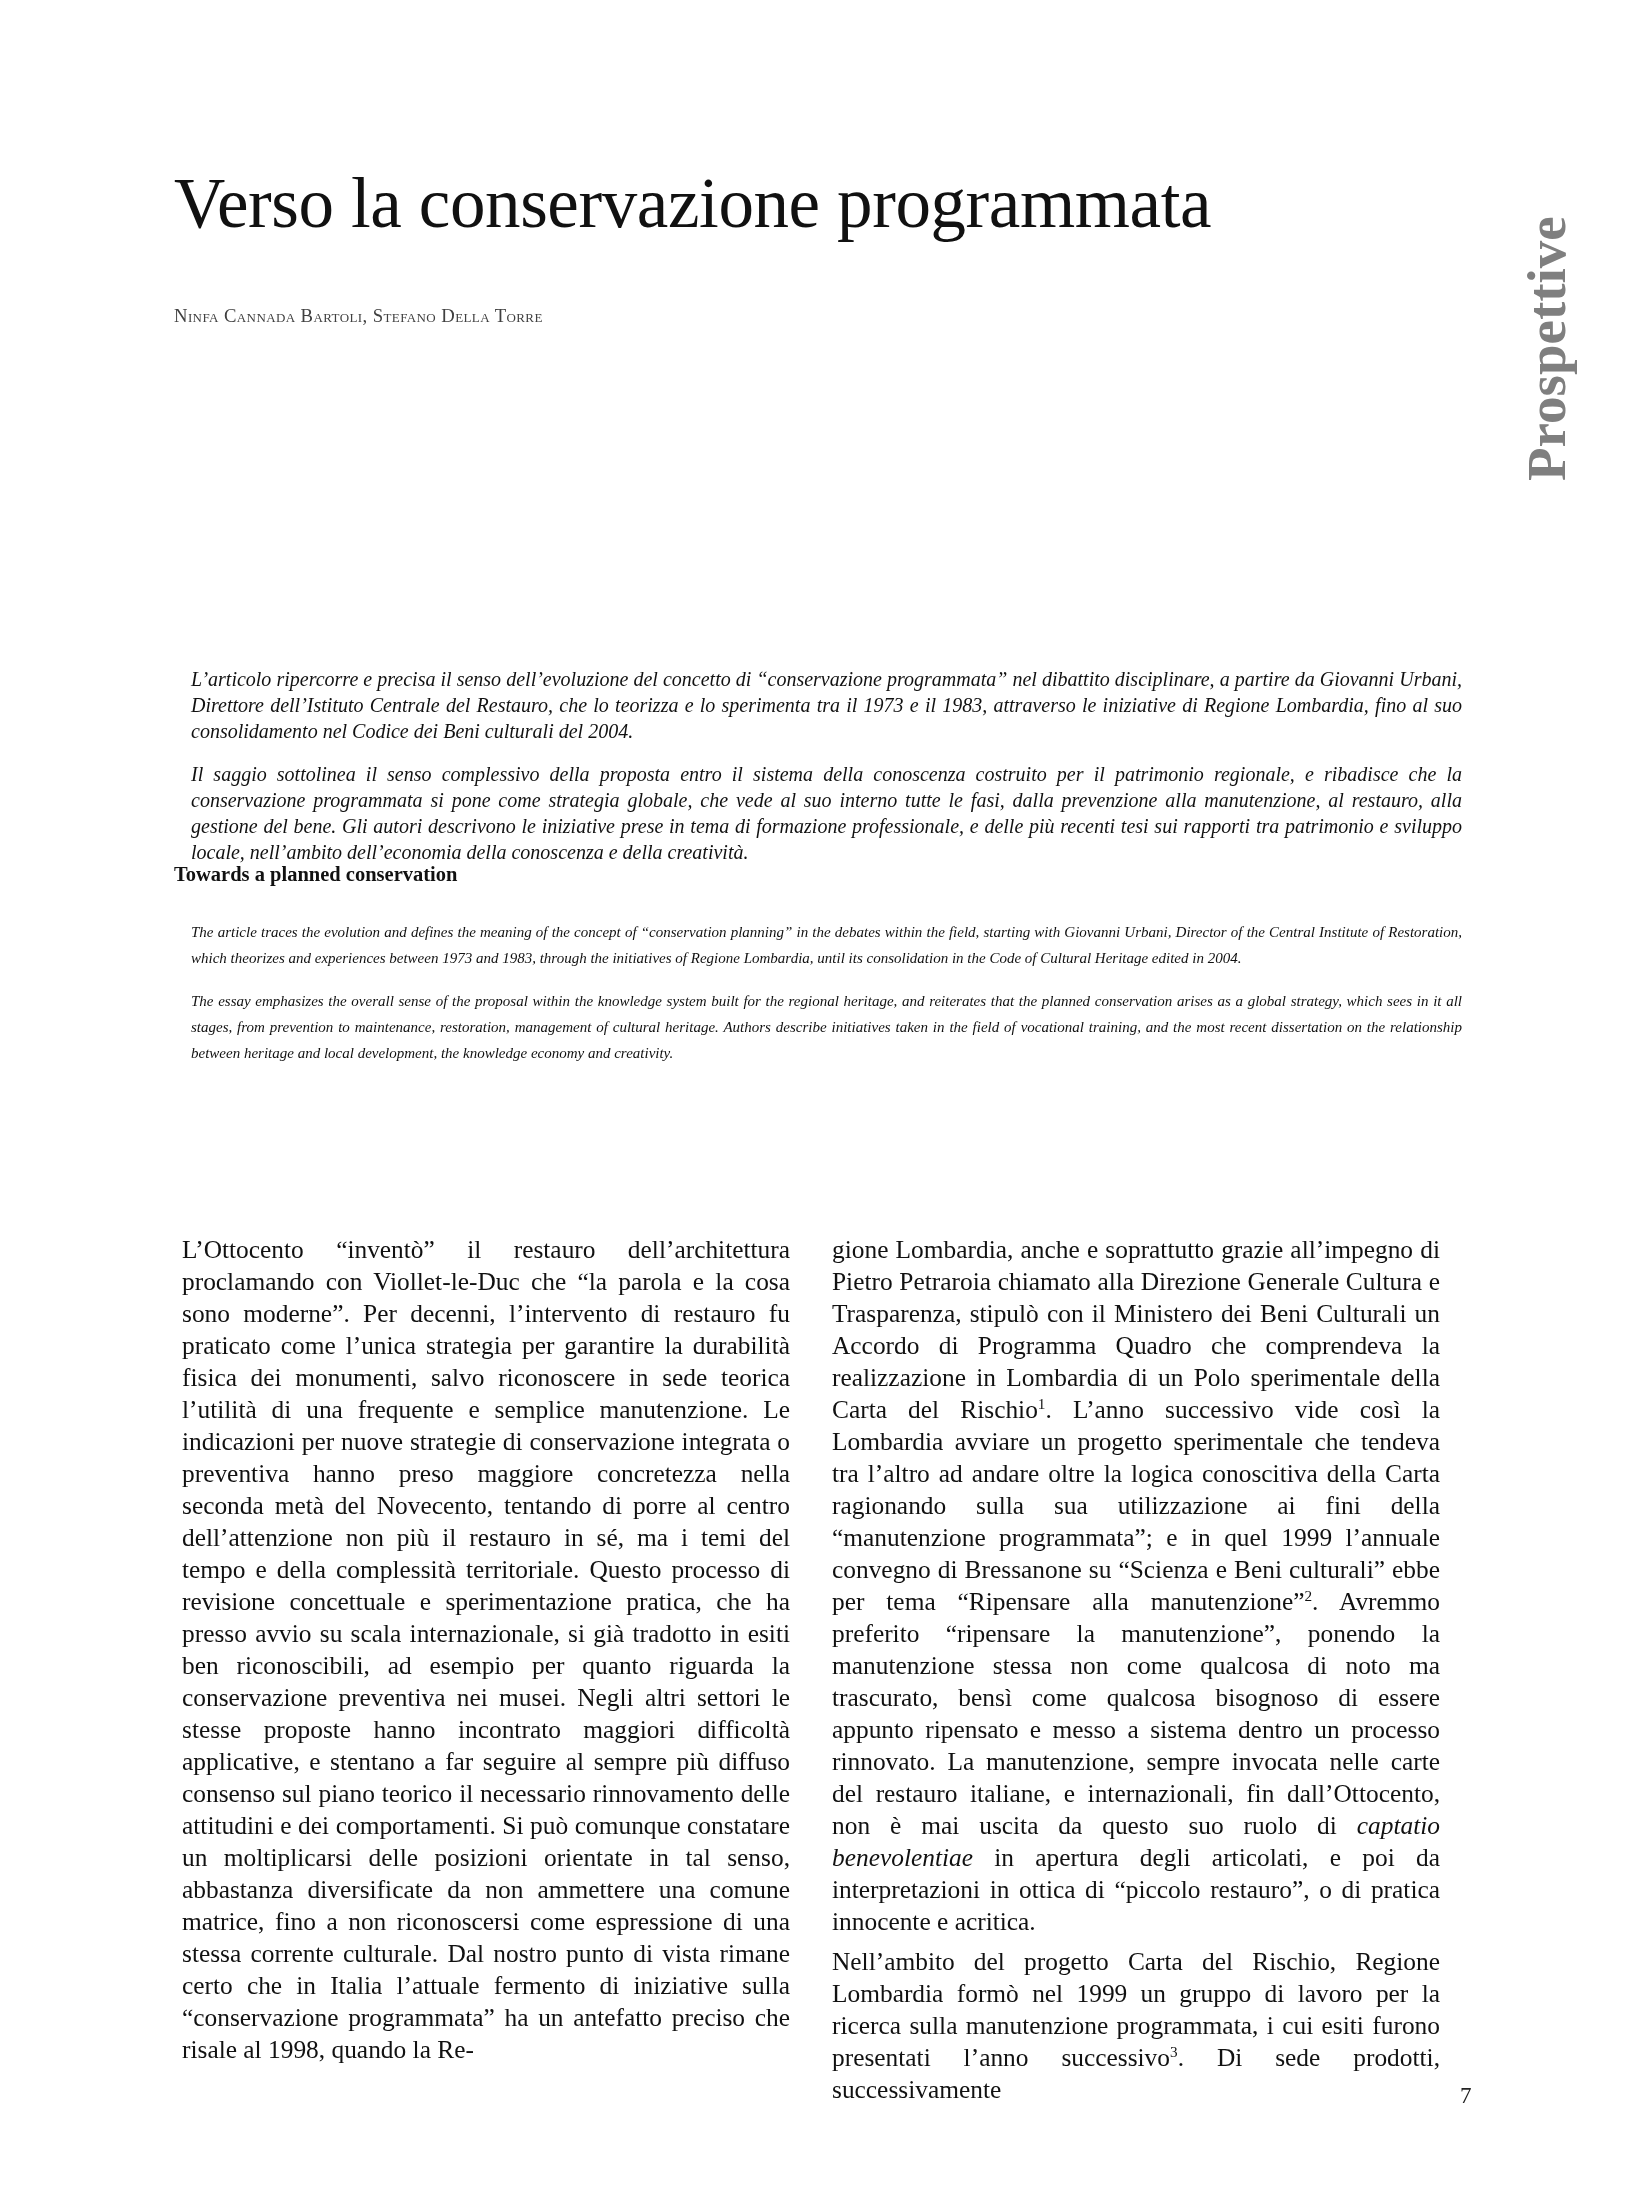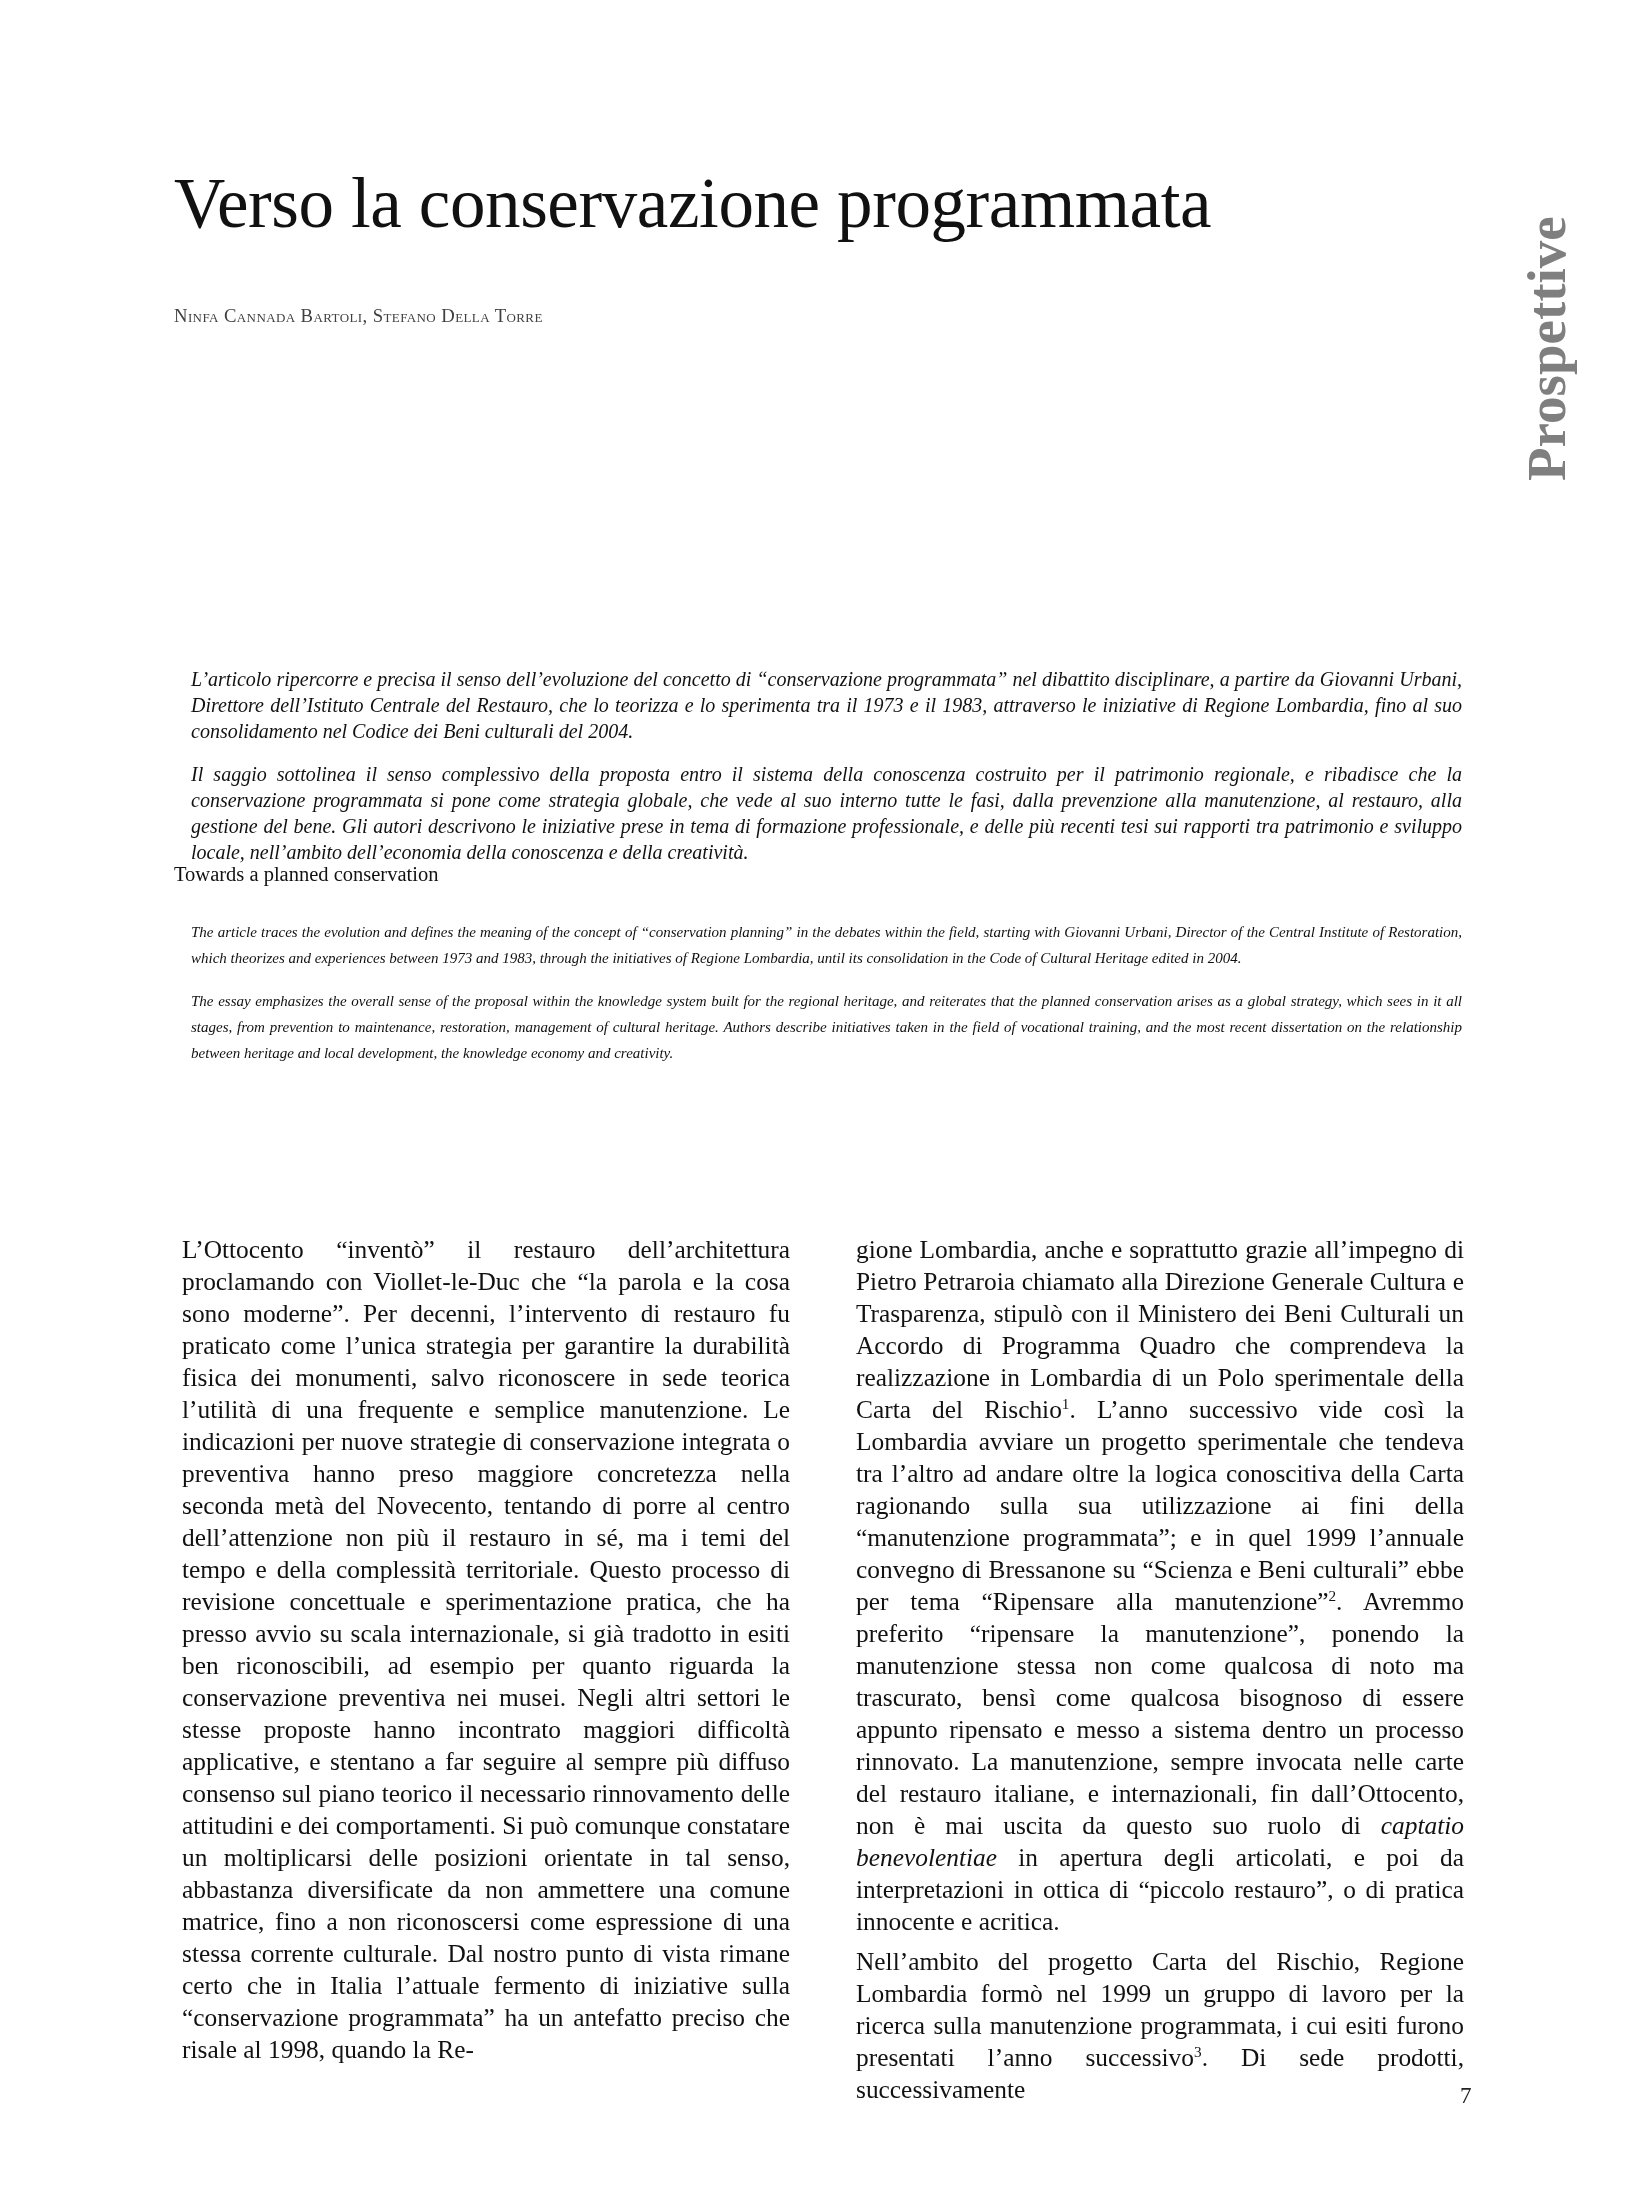--- a/index.html
+++ b/index.html
@@ -3,26 +3,26 @@
 <meta charset="utf-8">
 <style>
   html, body { margin: 0; padding: 0; background: #ffffff; }
   body { width: 1649px; height: 2211px; position: relative; overflow: hidden; color: #111; font-family: "DejaVu Serif", "Liberation Serif", serif; }
   .title { position: absolute; left: 174px; top: 160px; font-family: "Liberation Serif", serif; font-size: 71px; line-height: 86px; font-weight: normal; margin: 0; letter-spacing: -0.4px; color: #111; }
   .authors { position: absolute; left: 174px; top: 305px; font-family: "Liberation Serif", serif; font-size: 18.7px; font-variant: small-caps; color: #404040; letter-spacing: 0.4px; text-align: right; }
   .section-tab { position: absolute; left: 1515px; top: 481px; transform: rotate(-90deg); transform-origin: left top; font-family: "Liberation Serif", serif; font-weight: bold; font-size: 55px; color: #7f7f7f; white-space: nowrap; }
   .abstract { position: absolute; left: 174px; width: 1305px; font-family: "Liberation Serif", serif; font-style: italic; font-size: 20px; line-height: 26px; text-align: justify; color: #111; }
   .abstract p { margin: 17px; }
   .abstract-it { top: 649px; }
-  .abstract-en-heading { position: absolute; left: 174px; top: 863px; font-family: "Liberation Serif", serif; font-weight: normal; font-size: 20.5px; color: #111; }
+  .abstract-en-heading { position: absolute; left: 174px; top: 863px; font-family: "Liberation Serif", serif; font-weight: bold; font-size: 20.5px; color: #111; }
   .abstract-en { top: 902px; font-size: 15px; line-height: 26px; }
   .body-col { position: absolute; top: 1225px; width: 624px; font-family: "Liberation Serif", serif; font-size: 25.4px; line-height: 32px; text-align: justify; color: #111; }
   .body-col p { margin: 8px; }
   .col-left { left: 174px; }
-  .col-right { left: 848px; }
+  .col-right { left: 824px; }
   sup { font-size: 60%; line-height: 0; vertical-align: super; }
   .page-number { position: absolute; left: 1460px; top: 2083px; font-family: "Liberation Serif", serif; font-size: 23px; color: #222; }
 </style>
 </head>
 <body>
 
 <h1 class="title">Verso la conservazione programmata</h1>
 <div class="authors">Ninfa Cannada Bartoli, Stefano Della Torre</div>
 <div class="section-tab">Prospettive</div>
 

